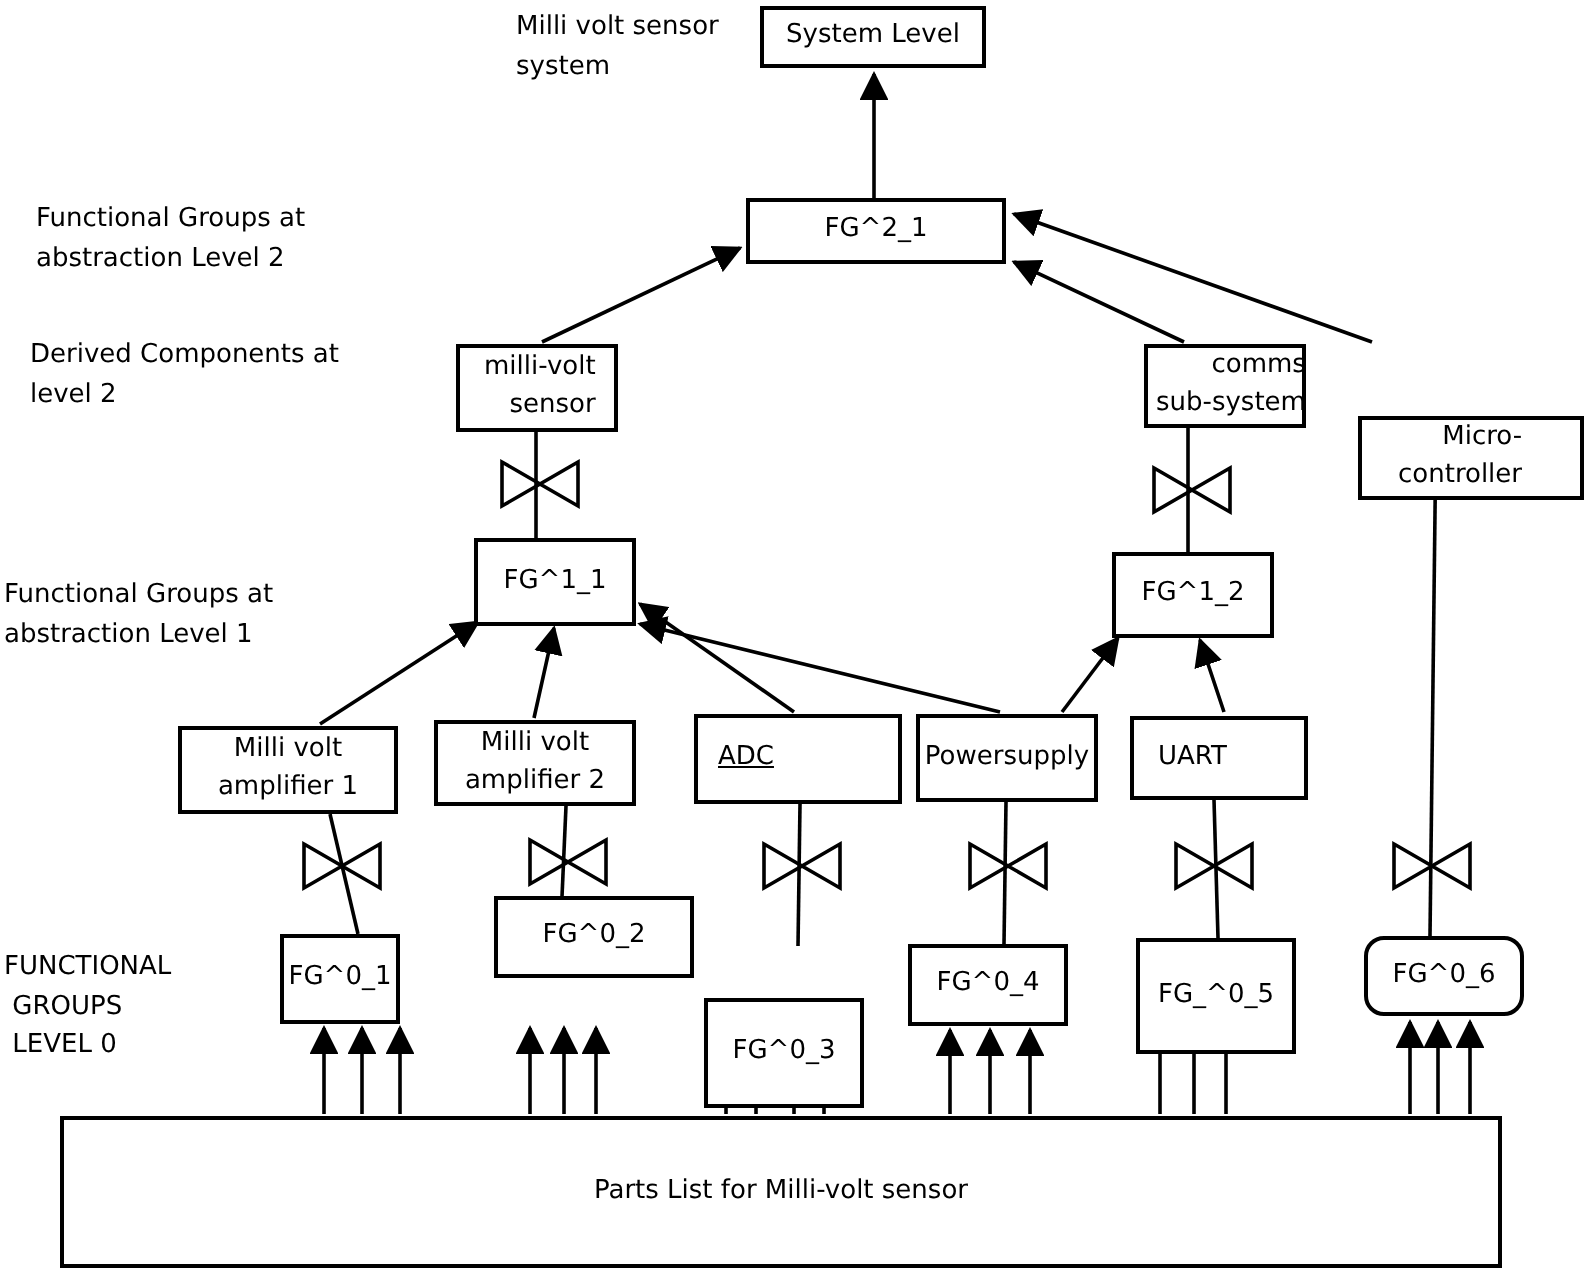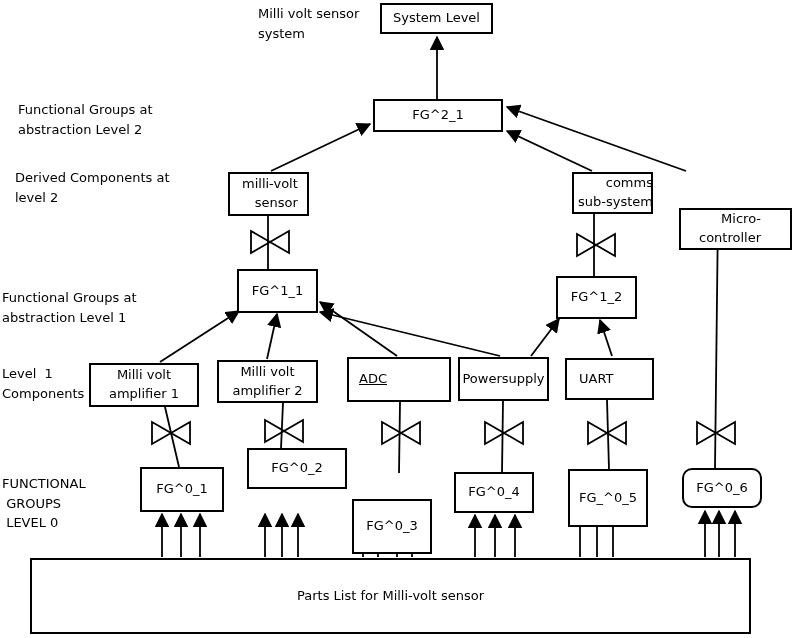--- a/index.html
+++ b/index.html
@@ -19,21 +19,21 @@
   #mv-sensor{left:228px;top:172px;width:81px;height:44px;padding-left:12px;}
   #comms{left:572px;top:172px;width:81px;height:42px;padding-left:4px;}
   #micro{left:679px;top:172px;width:113px;height:42px;padding-left:18px;margin-top:36px;}
   #fg1-1{left:237px;top:269px;width:81px;height:44px;}
   #fg1-2{left:556px;top:276px;width:81px;height:43px;}
   #amp1{left:89px;top:363px;width:110px;height:44px;}
   #amp2{left:217px;top:360px;width:101px;height:43px;}
   #adc{left:347px;top:357px;width:104px;height:45px;padding-left:10px;text-decoration:underline;}
   #psu{left:458px;top:357px;width:91px;height:44px;}
   #uart{left:565px;top:358px;width:89px;height:42px;padding-left:12px;}
-  #fg0-1{left:140px;top:467px;width:84px;height:45px;}
+  #fg0-1{left:140px;top:467px;width:60px;height:45px;}
   #fg0-2{left:247px;top:448px;width:100px;height:41px;}
   #fg0-3{left:352px;top:499px;width:80px;height:55px;}
   #fg0-4{left:454px;top:472px;width:80px;height:41px;}
   #fg0-5{left:568px;top:469px;width:80px;height:58px;}
   #fg0-6{left:682px;top:468px;width:80px;height:40px;border-radius:10px;}
   #parts-list{left:30px;top:558px;width:721px;height:76px;}
 
   
   #note-system{left:258px;top:4px;}
   #lbl-fg2{left:18px;top:100px;}
@@ -113,22 +113,20 @@
   </svg>
 
   <div class="lbl" id="note-system">Milli volt sensor
 system</div>
   <div class="lbl" id="lbl-fg2">Functional Groups at
 abstraction Level 2</div>
   <div class="lbl" id="lbl-dc2">Derived Components at
 level 2</div>
   <div class="lbl" id="lbl-fg1">Functional Groups at
 abstraction Level 1</div>
-  <div class="lbl" id="lbl-l1c">Level  1
-Components</div>
   <div class="lbl" id="lbl-fg0">FUNCTIONAL
  GROUPS
  LEVEL 0</div>
 
   <div class="box" id="system-level">System Level</div>
   <div class="box" id="fg2-1">FG^2_1</div>
   <div class="box left" id="mv-sensor">milli-volt
 sensor</div>
   <div class="box left" id="comms">comms
 sub-system</div>

